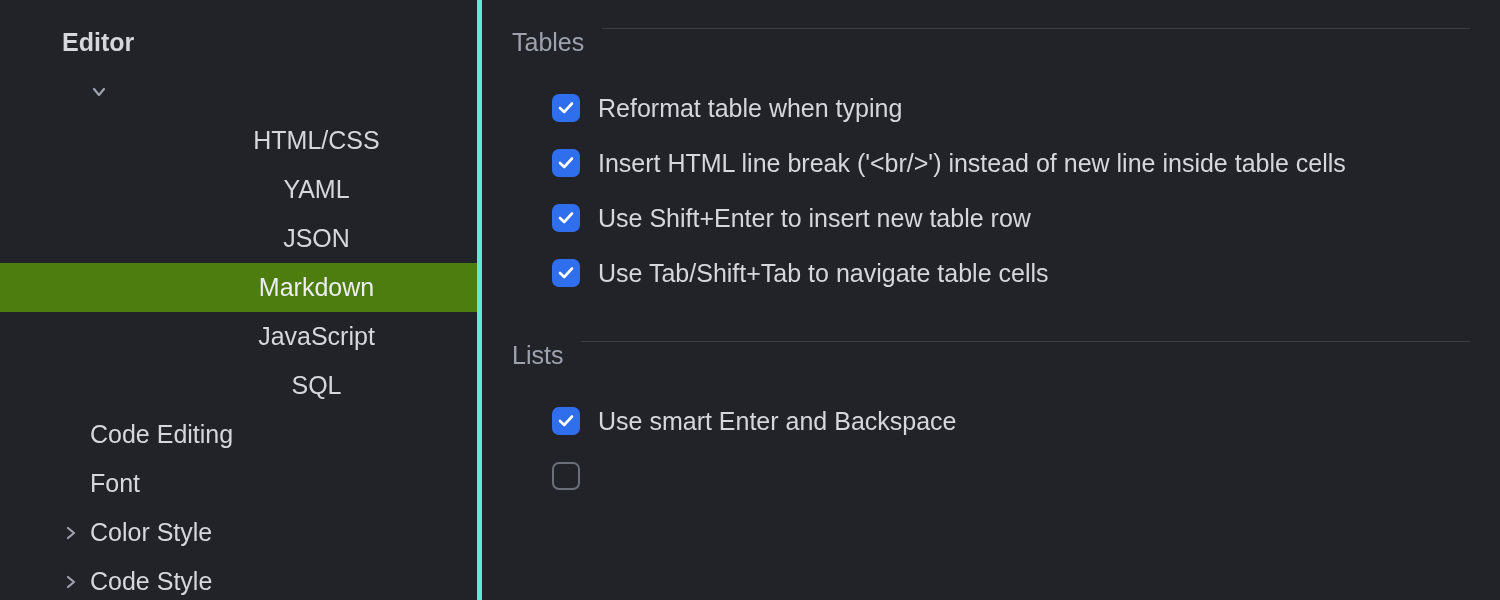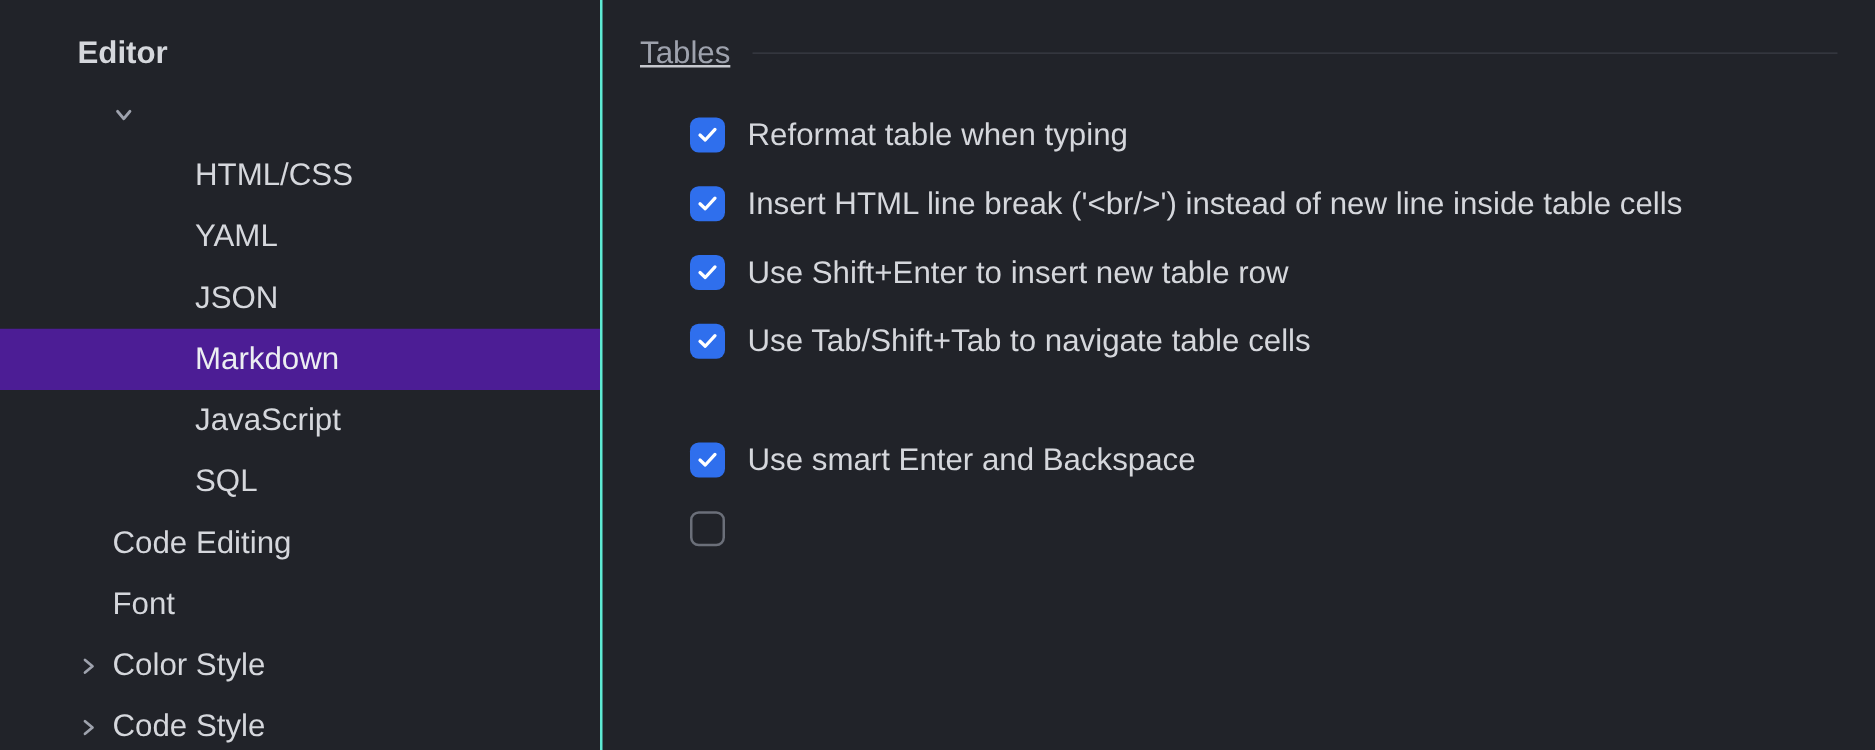--- a/index.html
+++ b/index.html
@@ -12,67 +12,66 @@
     overflow: hidden;
   }
   .app {
     display: flex;
     width: 100%;
     height: 100%;
   }
   .sidebar {
     width: 482px;
     background: #212329;
-    border-right: 2px solid #5eead4;
+    border-right: 5px solid #5eead4;
     padding-top: 18px;
     overflow: hidden;
   }
   .tree-item {
     display: flex;
     align-items: center;
     height: 49px;
     font-size: 25px;
     color: #d5d7dc;
     cursor: pointer;
     white-space: nowrap;
   }
   .tree-item.bold {
     font-weight: 600;
   }
   .tree-item.selected {
-    background: #4c1d95;
+    background: #4d7c0f;
     color: #eceef2;
   }
   .tree-item .chevron {
     width: 18px;
     height: 18px;
     display: inline-flex;
     align-items: center;
     justify-content: center;
     margin-right: 10px;
     flex-shrink: 0;
   }
   .tree-item .chevron svg { display:block; }
   .pad-l0 { padding-left: 62px; }
   .pad-l1b { padding-left: 62px; }
-  .pad-l2 { padding-left: 156px; }
+  .pad-l2 { padding-left: 156px; justify-content: center; }
   .pad-l1c { padding-left: 90px; }
   .main {
     flex: 1;
     padding: 28px 30px 0 30px;
     overflow: hidden;
   }
   .section {
     margin-bottom: 40px;
   }
   .section-header {
     display: flex;
-    align-items: center;
+    align-items: flex-start;
     margin-bottom: 24px;
-    text-decoration: underline;
   }
   .section-title {
     font-size: 25px;
     color: #9ea2ad;
     font-weight: 400;
     margin-right: 18px;
     white-space: nowrap;
   }
   .section-line {
     flex: 1;
@@ -212,20 +211,24 @@
         <span class="checkbox checked">
           <svg width="18" height="18" viewBox="0 0 18 18">
               <path d="M3 9 L7.2 13 L15 4.5" fill="none" stroke="#fff" stroke-width="2.6" stroke-linecap="round" stroke-linejoin="round"></path>
             </svg>
         </span>
         <span class="option-label">Use Tab/Shift+Tab to navigate table cells</span>
       </div>
     </div>
 
     <div class="section">
+      <div class="section-header">
+        <span class="section-title">Lists</span>
+        <div class="section-line"></div>
+      </div>
 
 
       <div class="option-row">
         <span class="checkbox checked">
           <svg width="18" height="18" viewBox="0 0 18 18">
               <path d="M3 9 L7.2 13 L15 4.5" fill="none" stroke="#fff" stroke-width="2.6" stroke-linecap="round" stroke-linejoin="round"></path>
             </svg>
         </span>
         <span class="option-label">Use smart Enter and Backspace</span>
       </div>

